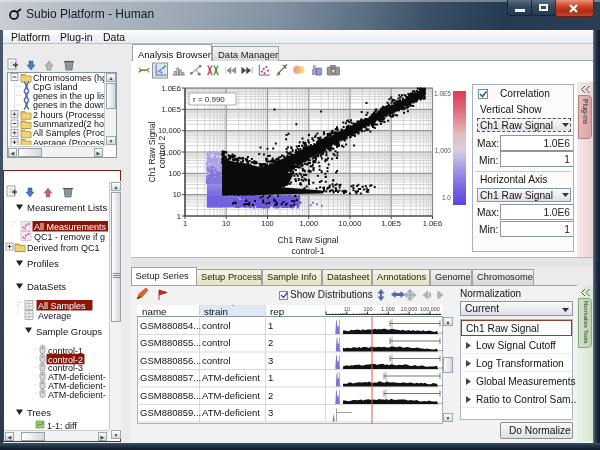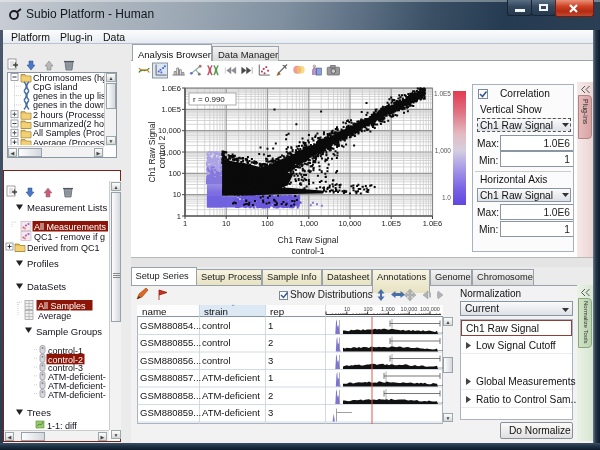--- a/index.html
+++ b/index.html
@@ -437,21 +437,21 @@
 <div class="abs" style="left:131px;top:285px;width:462px;height:158px;background:#f2f2f2;border-top:1px solid #9aa2ac"></div>
 <div class="abs" style="left:196px;width:66px;background:linear-gradient(#f7f4e2,#e7e2c2);border:1px solid #9aa2ac;border-bottom:none;height:16px;top:269px;overflow:hidden">
       <span style="position:absolute;left:4px;top:2px;font-size:9.3px;color:#222">Setup Process</span>
     </div>
     <div class="abs" style="left:262px;width:60px;background:linear-gradient(#f7f4e2,#e7e2c2);border:1px solid #9aa2ac;border-bottom:none;height:16px;top:269px;overflow:hidden">
       <span style="position:absolute;left:4px;top:2px;font-size:9.3px;color:#222">Sample Info</span>
     </div>
     <div class="abs" style="left:322px;width:50px;background:linear-gradient(#f7f4e2,#e7e2c2);border:1px solid #9aa2ac;border-bottom:none;height:16px;top:269px;overflow:hidden">
       <span style="position:absolute;left:4px;top:2px;font-size:9.3px;color:#222">Datasheet</span>
     </div>
-    <div class="abs" style="left:372px;width:58px;background:linear-gradient(#f7f4e2,#e7e2c2);border:1px solid #9aa2ac;border-bottom:none;height:24px;top:269px;overflow:hidden">
+    <div class="abs" style="left:372px;width:58px;background:linear-gradient(#f7f4e2,#e7e2c2);border:1px solid #9aa2ac;border-bottom:none;height:16px;top:269px;overflow:hidden">
       <span style="position:absolute;left:4px;top:2px;font-size:9.3px;color:#222">Annotations</span>
     </div>
     <div class="abs" style="left:430px;width:42px;background:linear-gradient(#f2f2f2,#d8d8d8);border:1px solid #9aa2ac;border-bottom:none;height:16px;top:269px;overflow:hidden">
       <span style="position:absolute;left:4px;top:2px;font-size:9.3px;color:#222">Genome</span>
     </div>
     <div class="abs" style="left:472px;width:62px;background:linear-gradient(#f2f2f2,#d8d8d8);border:1px solid #9aa2ac;border-bottom:none;height:16px;top:269px;overflow:hidden">
       <span style="position:absolute;left:4px;top:2px;font-size:9.3px;color:#222">Chromosome</span>
     </div>
     <div class="abs" style="left:130.5px;width:66px;background:#fff;border:1px solid #9aa2ac;border-bottom:none;height:18px;top:267px;z-index:3;overflow:hidden">
       <span style="position:absolute;left:4px;top:3px;font-size:9.3px;color:#222">Setup Series</span>
@@ -489,20 +489,26 @@
     </div>
 <div class="abs" style="left:460px;top:319px;width:113px;height:101px;background:#fff;border:1px solid #aab4c0">
   <div class="abs" style="left:0px;top:0px;width:111px;height:16px;background:#fff;border:1.2px solid #8c4038">
     <span style="position:absolute;left:4px;top:1.5px;font-size:10.2px;color:#111">Ch1 Raw Signal</span>
       </div>
   <div class="abs" style="left:0;top:17px;width:111px;height:17px;border-bottom:1px solid #ececec">
     <svg width="8" height="9" style="position:absolute;left:4px;top:4px">
           <path d="M1 1l5 3.5L1 8z" fill="#444"></path>
         </svg>
     <span style="position:absolute;left:15px;top:2.5px;font-size:10.2px;color:#111">Low Signal Cutoff</span>
+      </div>
+  <div class="abs" style="left:0;top:35px;width:111px;height:17px;border-bottom:1px solid #ececec">
+    <svg width="8" height="9" style="position:absolute;left:4px;top:4px">
+          <path d="M1 1l5 3.5L1 8z" fill="#444"></path>
+        </svg>
+    <span style="position:absolute;left:15px;top:2.5px;font-size:10.2px;color:#111">Log Transformation</span>
       </div>
   <div class="abs" style="left:0;top:53px;width:111px;height:17px;border-bottom:1px solid #ececec">
     <svg width="8" height="9" style="position:absolute;left:4px;top:4px">
           <path d="M1 1l5 3.5L1 8z" fill="#444"></path>
         </svg>
     <span style="position:absolute;left:15px;top:2.5px;font-size:10.2px;color:#111">Global Measurements</span>
       </div>
   <div class="abs" style="left:0;top:71px;width:111px;height:17px;border-bottom:1px solid #ececec">
     <svg width="8" height="9" style="position:absolute;left:4px;top:4px">
           <path d="M1 1l5 3.5L1 8z" fill="#444"></path>

